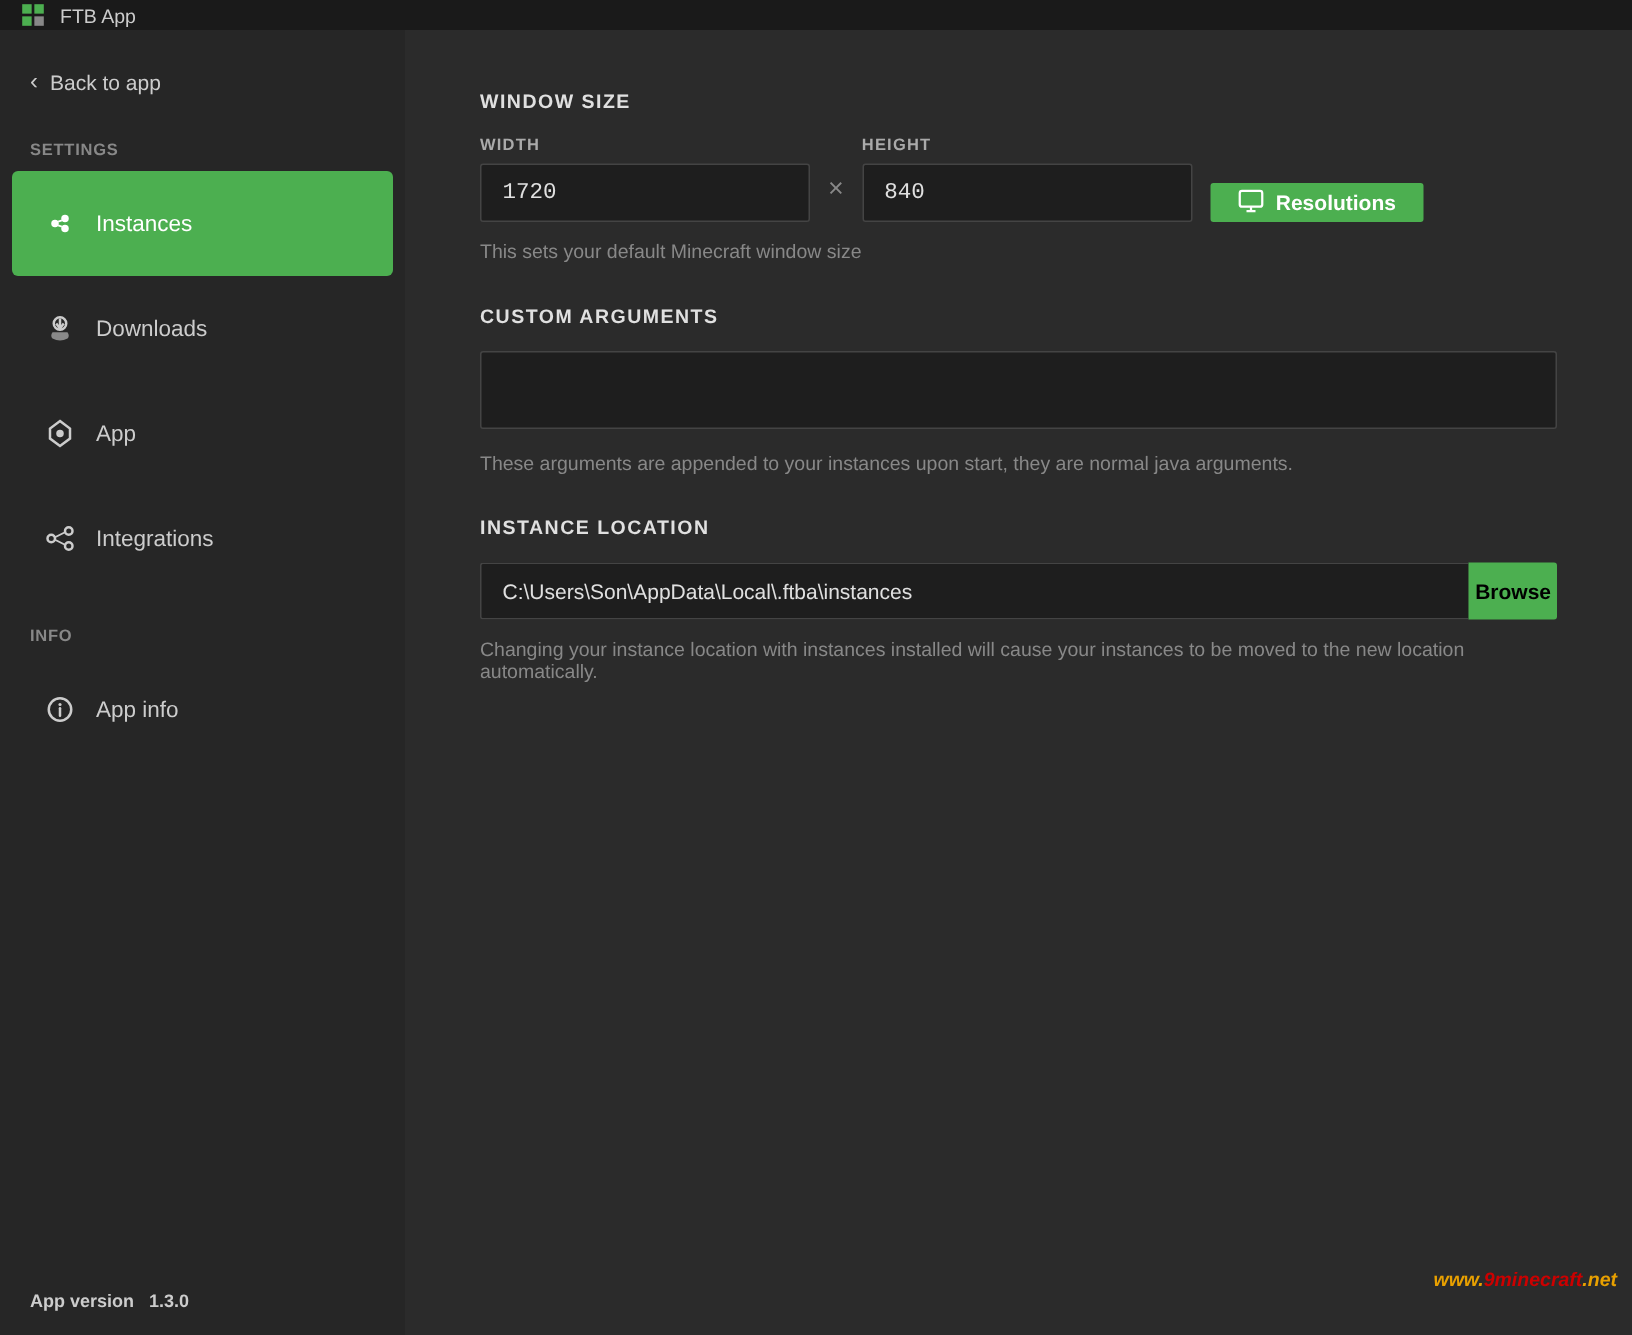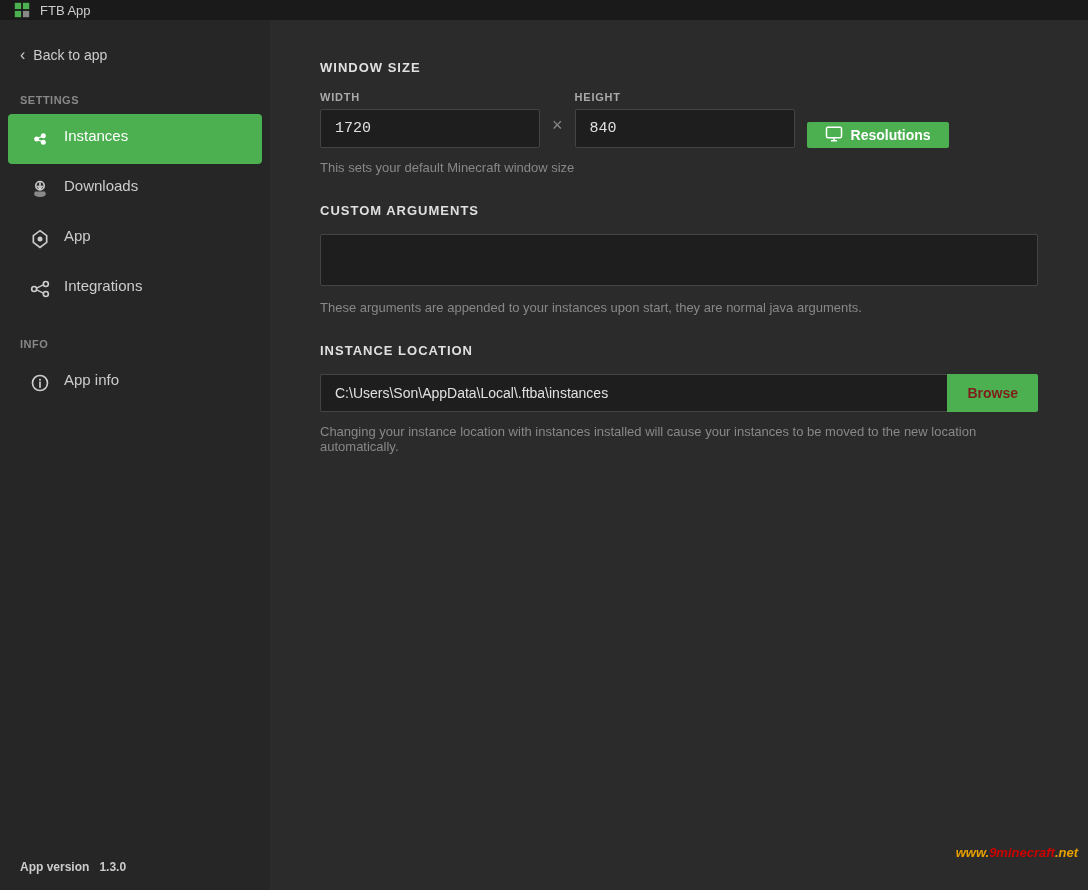--- a/index.html
+++ b/index.html
@@ -73,22 +73,23 @@
     .section-label {
       font-size: 11px;
       color: #888;
       text-transform: uppercase;
       letter-spacing: 0.5px;
       padding: 4px 20px 8px;
       font-weight: 600;
     }
     .nav-item {
       display: flex;
+      align-items: center;
       gap: 12px;
-      padding: 13px 20px;
+      padding: 23px 20px;
       cursor: pointer;
       color: #ccc;
       font-size: 15px;
       border-radius: 4px;
       margin: 0 8px;
     }
     .nav-item.active {
       background: #4caf50;
       color: #fff;
     }
@@ -216,23 +217,23 @@
       border: 1px solid #444;
       border-right: none;
       color: #e0e0e0;
       font-size: 14px;
       padding: 10px 14px;
       outline: none;
       border-radius: 2px 0 0 2px;
     }
     .browse-btn {
       background: #4caf50;
-      color: #7f1d1d;
+      color: #000000;
       border: none;
-      padding: 10px 20px;
+      padding: 10px 4px;
       font-size: 14px;
       font-weight: 600;
       cursor: pointer;
       border-radius: 0 2px 2px 0;
     }
 
     
     #watermark {
       position: fixed;
       bottom: 30px;

